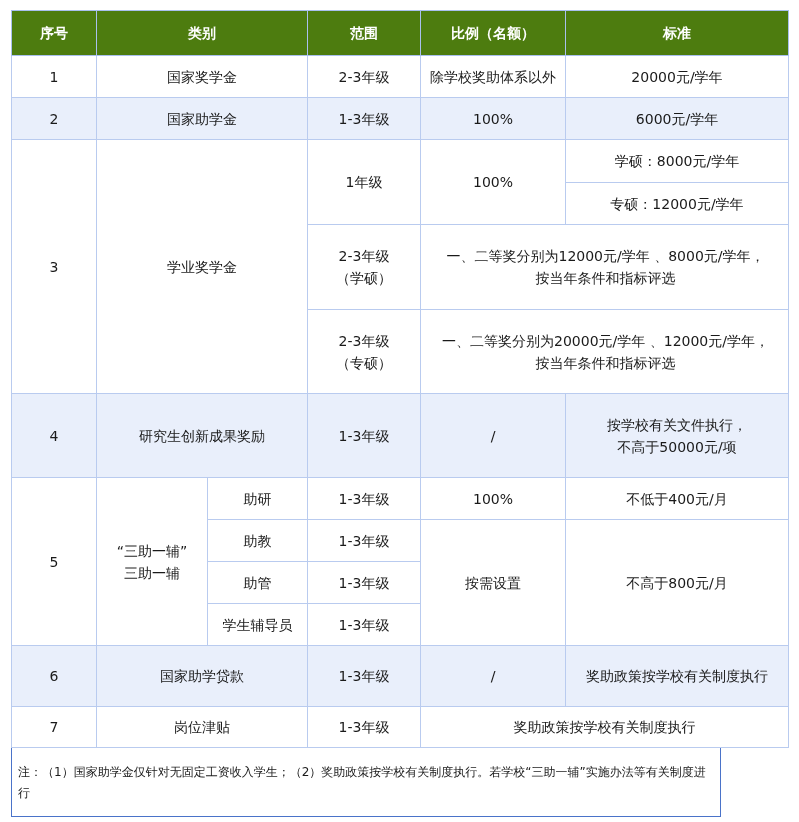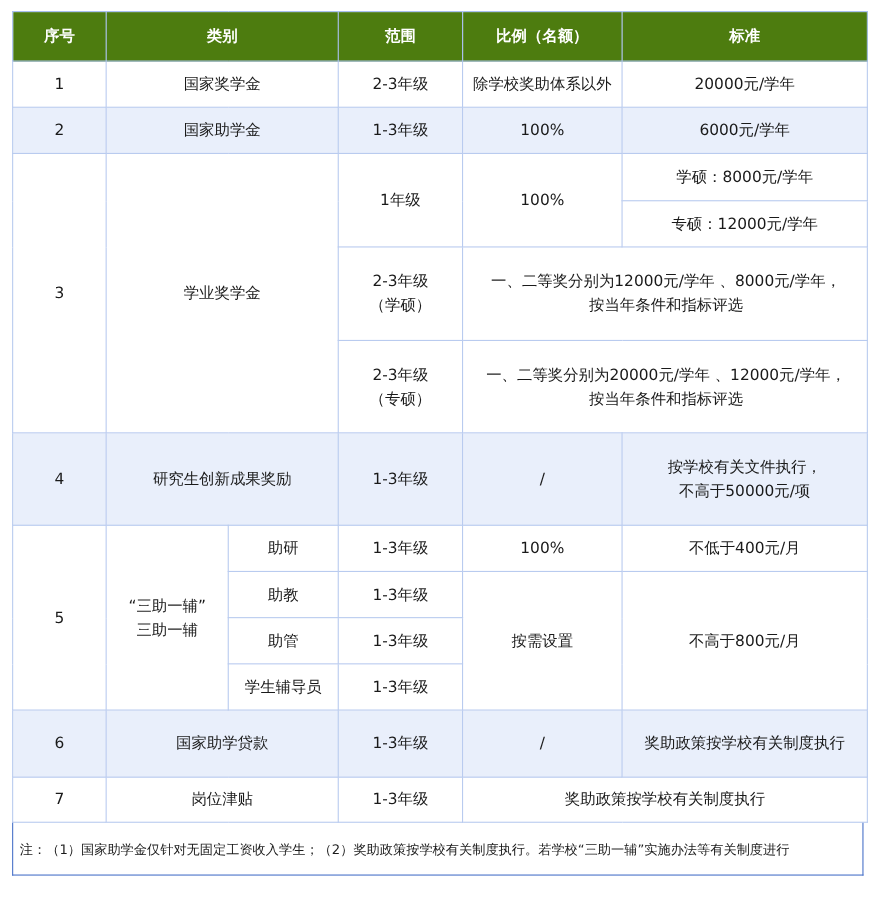--- a/index.html
+++ b/index.html
@@ -5,21 +5,21 @@
   html, body { margin:0; padding:0; background:#ffffff; }
   body { width:799px; height:822px; position:relative; overflow:hidden;
          font-family:"DejaVu Sans","Liberation Sans",sans-serif; color:#1a1a1a; }
   .wrap { position:absolute; left:11px; top:10px; width:777px; }
   table { border-collapse:collapse; width:777px; table-layout:fixed; font-size:14px; }
   td, th { border:1px solid #b9cbef; text-align:center; vertical-align:middle; padding:0 4px; line-height:22px; }
   th { background:#4d7c0f; color:#ffffff; font-weight:bold; height:44px; border-color:#a9c0ee; }
   tr.shade td { background:#e9effb; }
   td.left { text-align:center; padding-left:6px; }
   .outer { border:1.5px solid #4a73c9; }
-  .note { border:1.5px solid #4a73c9; border-top:none; width:774px; padding:14px 6px 12px 6px;
+  .note { border:1.5px solid #4a73c9; border-top:none; width:710px; padding:14px 6px 12px 6px;
           box-sizing:border-box; font-size:12px; line-height:21px; color:#1a1a1a; }
 </style>
 </head>
 <body>
 
 <div class="wrap">
 <table class="outer">
   <colgroup>
     <col style="width:85px">
         <col style="width:111px">

